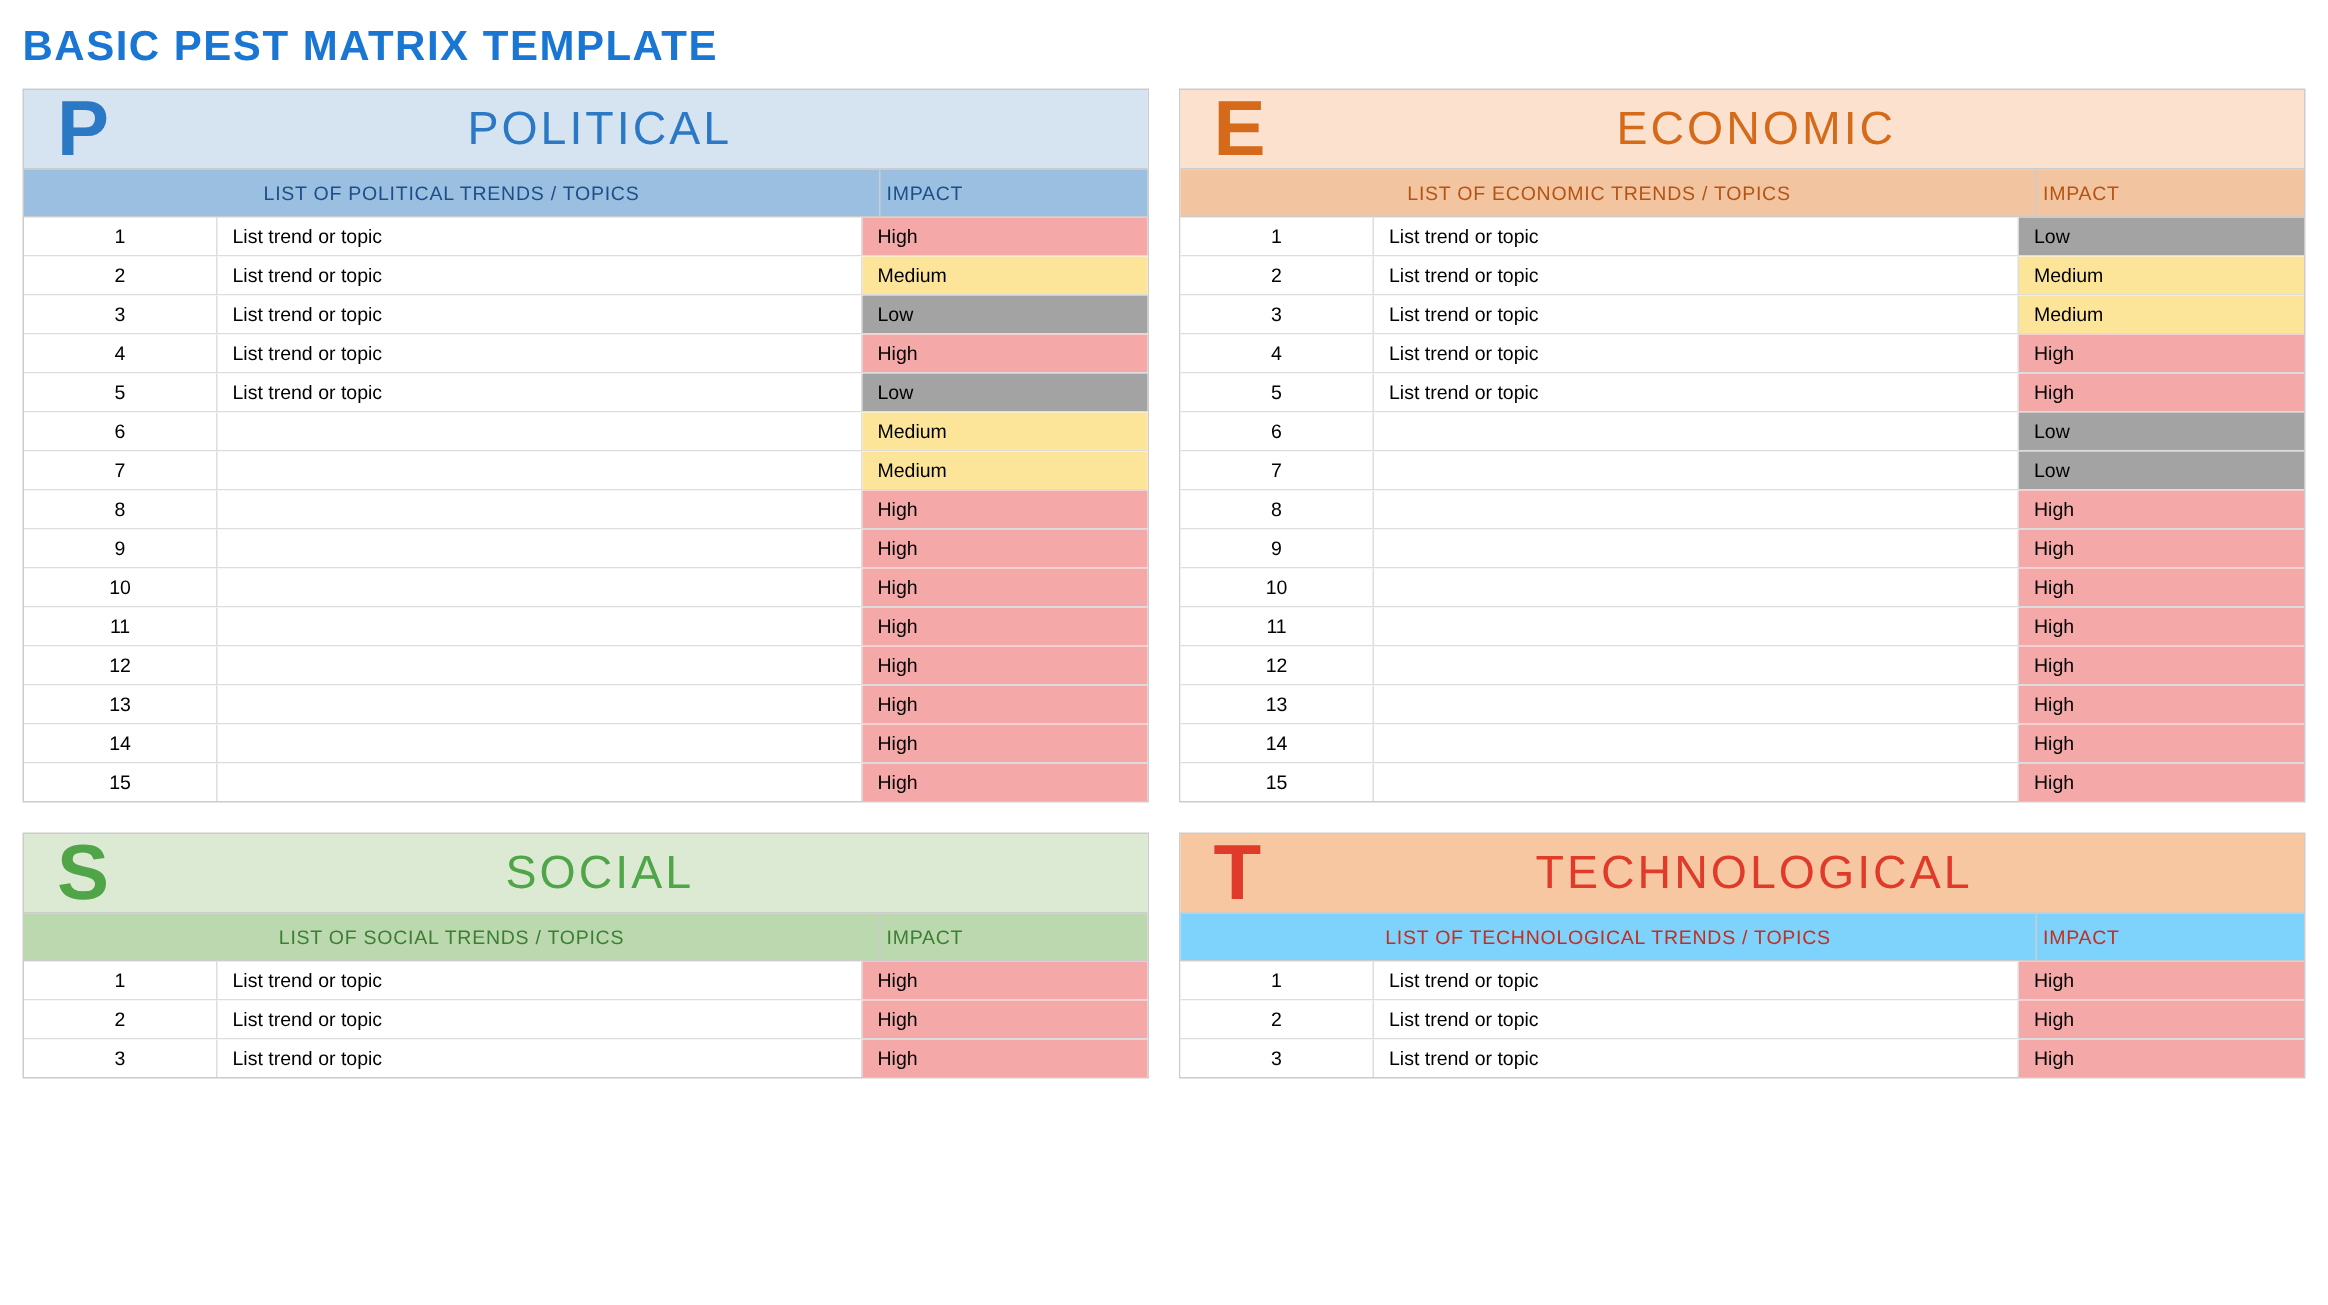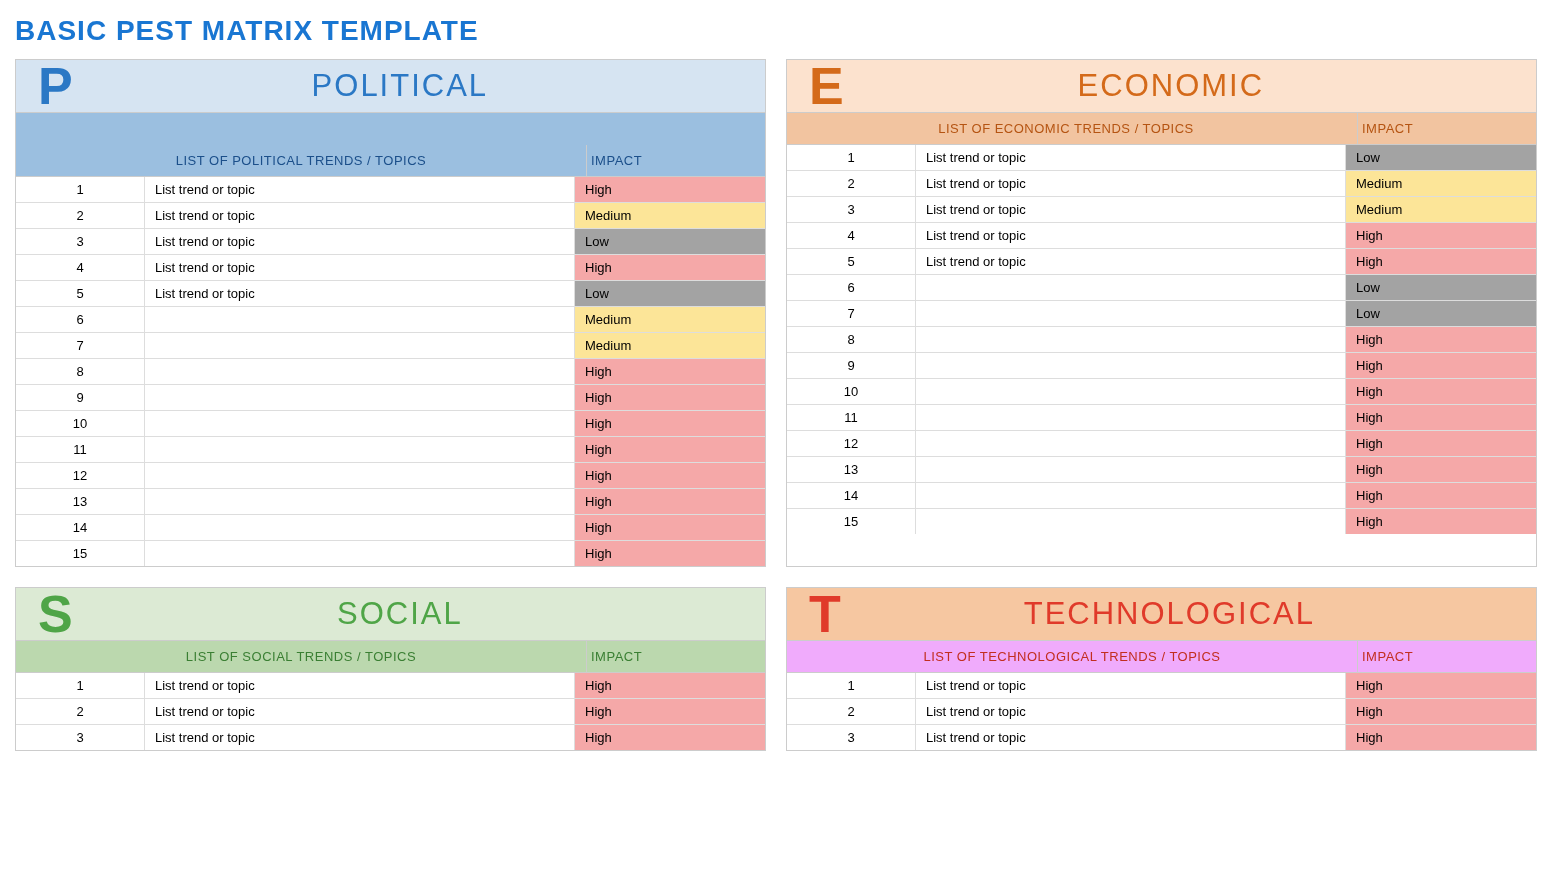--- a/index.html
+++ b/index.html
@@ -82,35 +82,35 @@
   padding: 5px 10px;
 }
 .impact-high   { background: #F5A8A8; }
 .impact-medium { background: #FCE598; }
 .impact-low    { background: #a3a3a3; }
 
 
 .t-p .panel-head { background: #D6E4F2; }
 .t-p .letter, .t-p .head-title { color: #2B78C5; }
 .t-p .subhead { background: #9BBFE0; }
-.t-p .sub-left, .t-p .sub-right { color: #1B4F8A; margin-top: 32px; }
+.t-p .sub-left, .t-p .sub-right { color: #1B4F8A; }
 
 .t-e .panel-head { background: #FCE2CE; }
 .t-e .letter, .t-e .head-title { color: #D46A1A; }
 .t-e .subhead { background: #F2C4A0; gap: 12px; }
 .t-e .sub-left, .t-e .sub-right { color: #B55412; }
 
 .t-s .panel-head { background: #DCEAD4; }
 .t-s .letter, .t-s .head-title { color: #4FA547; }
 .t-s .subhead { background: #BBD8AE; }
 .t-s .sub-left, .t-s .sub-right { color: #3A7F33; }
 
 .t-t .panel-head { background: #F6C7A1; }
 .t-t .letter, .t-t .head-title { color: #E03A2A; }
-.t-t .subhead { background: #f0abfc; }
+.t-t .subhead { background: #7dd3fc; }
 .t-t .sub-left, .t-t .sub-right { color: #C22E1F; }
 </style>
 </head>
 <body>
 
 <div class="title">BASIC PEST MATRIX TEMPLATE</div>
 
 <div class="grid" id="grid">
     <div class="panel t-p">
       <div class="panel-head">

